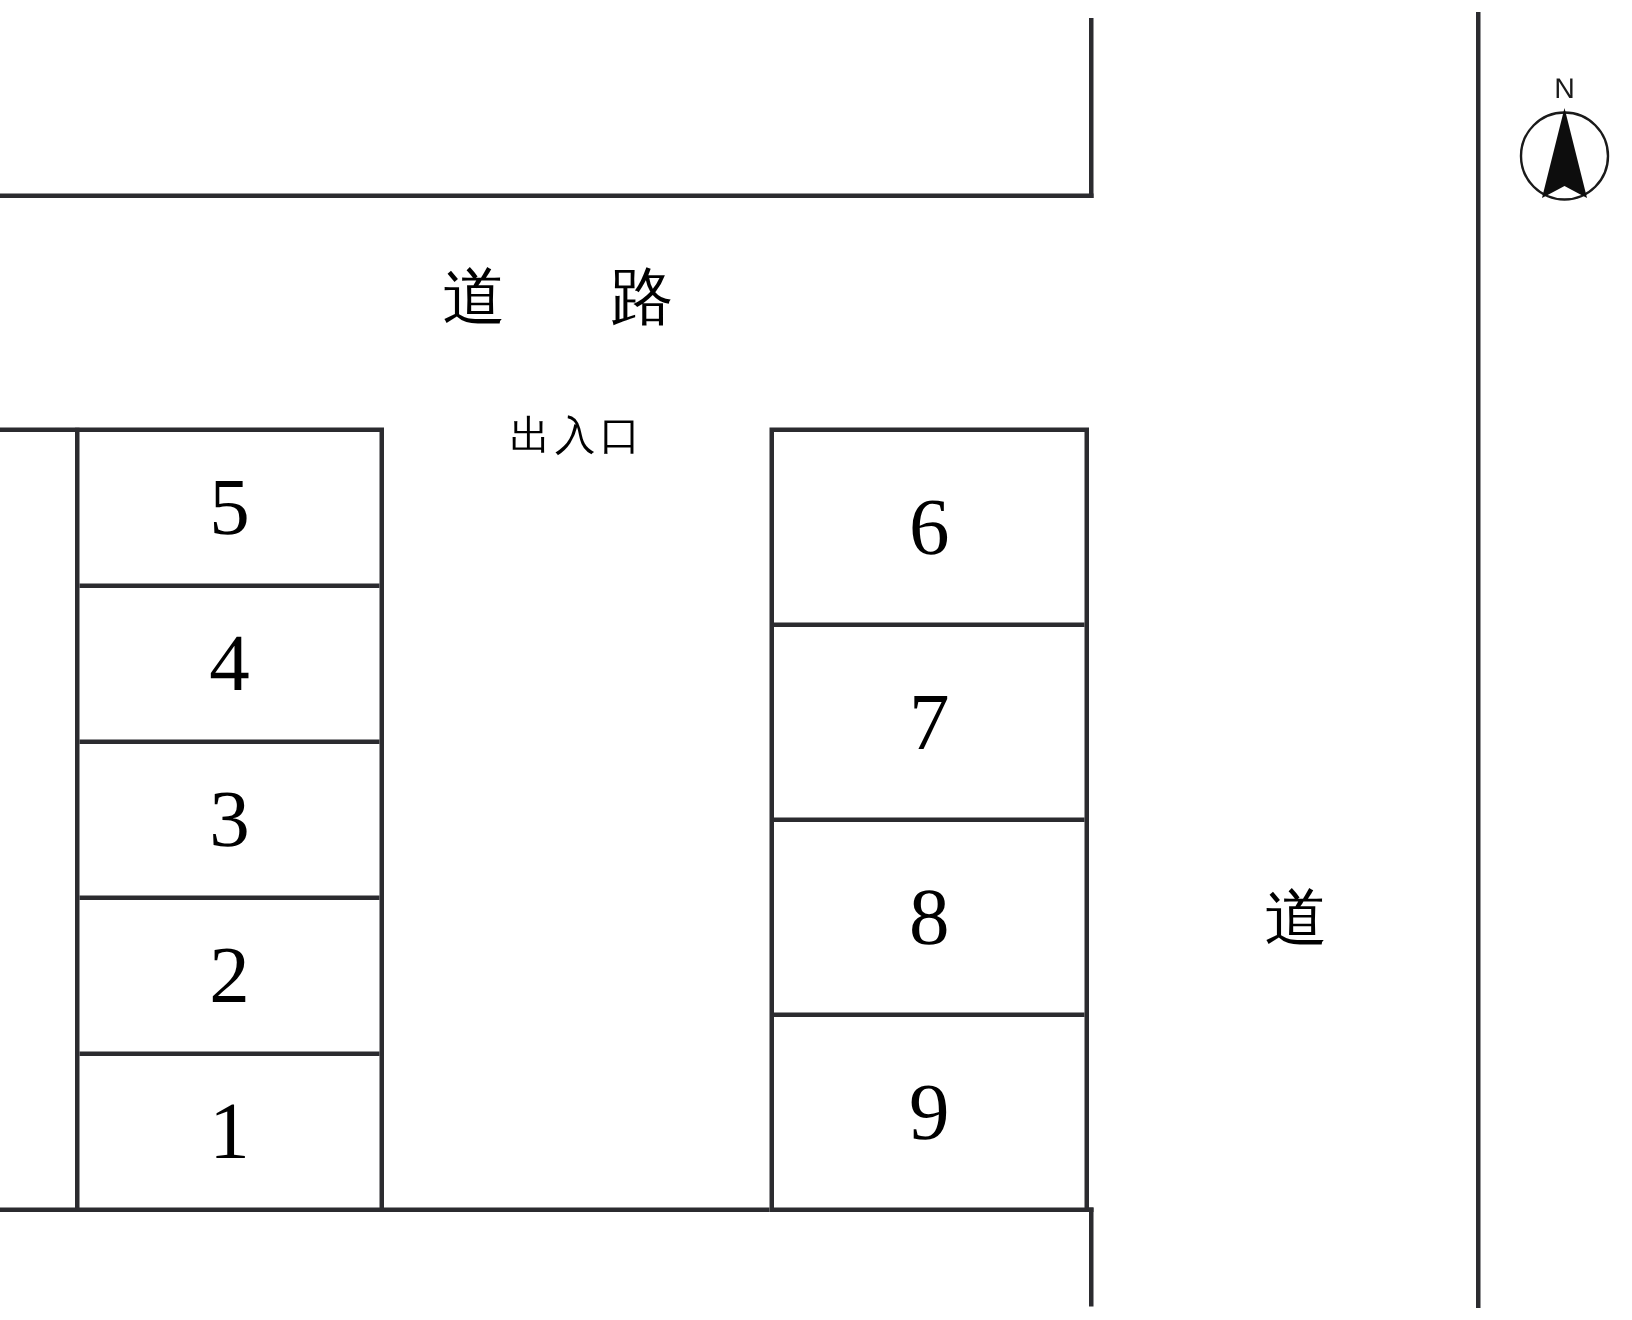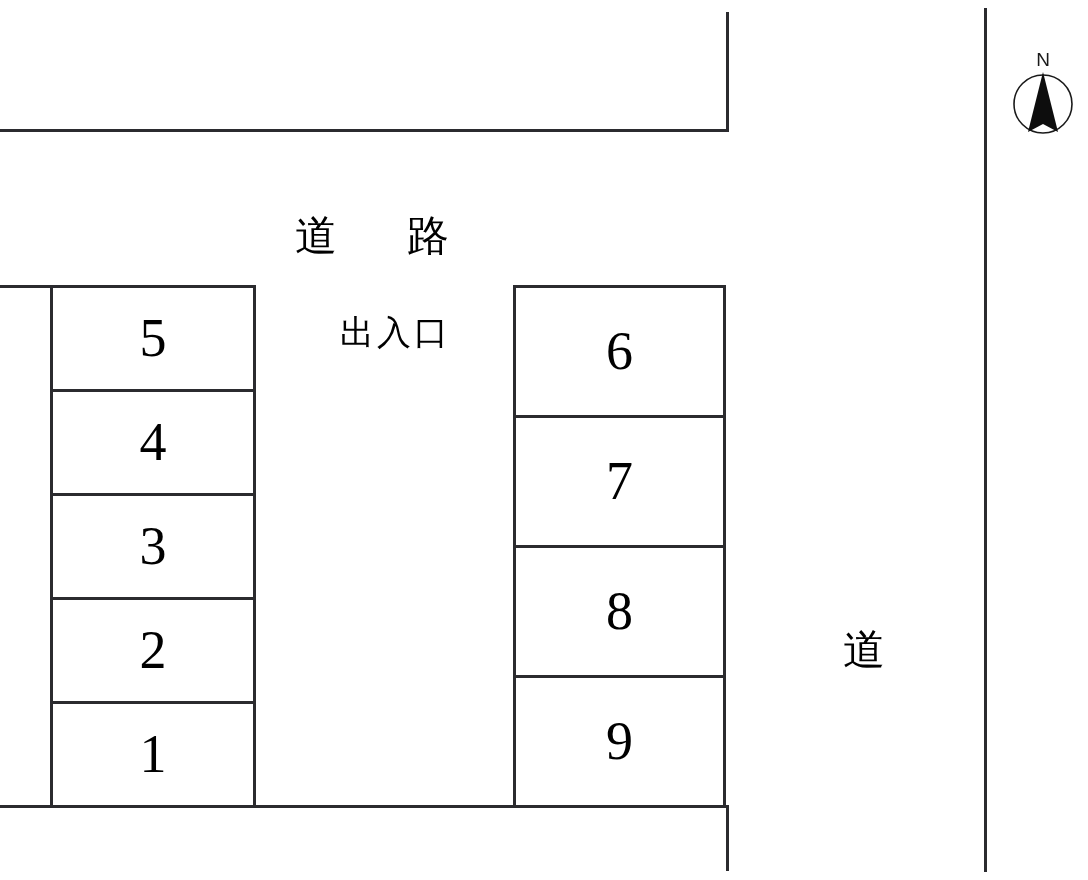--- a/index.html
+++ b/index.html
@@ -68,33 +68,32 @@
 
   #block-left  { left: 50px;  top: 285px; width: 206px; height: 523px; }
   #block-right { left: 513px; top: 285px; width: 213px; height: 523px; }
 
   
   .cjk {
     position: absolute;
     font-family: "DejaVu Sans", "Liberation Sans", sans-serif;
     color: #000000;
     white-space: pre;
-    margin-top: 38px;
   }
   #label-road-top {
     left: 295px;
     top: 170px;
     font-size: 42px;
     letter-spacing: 14px;
     font-weight: 500;
   }
   #label-entrance {
     left: 340px;
     top: 272px;
-    font-size: 34px;
+    font-size: 27px;
     letter-spacing: 3px;
   }
   #label-road-right {
     left: 836px;
     top: 367px;
     font-size: 42px;
     line-height: 98px;
     text-align: center;
     width: 56px;
   }

